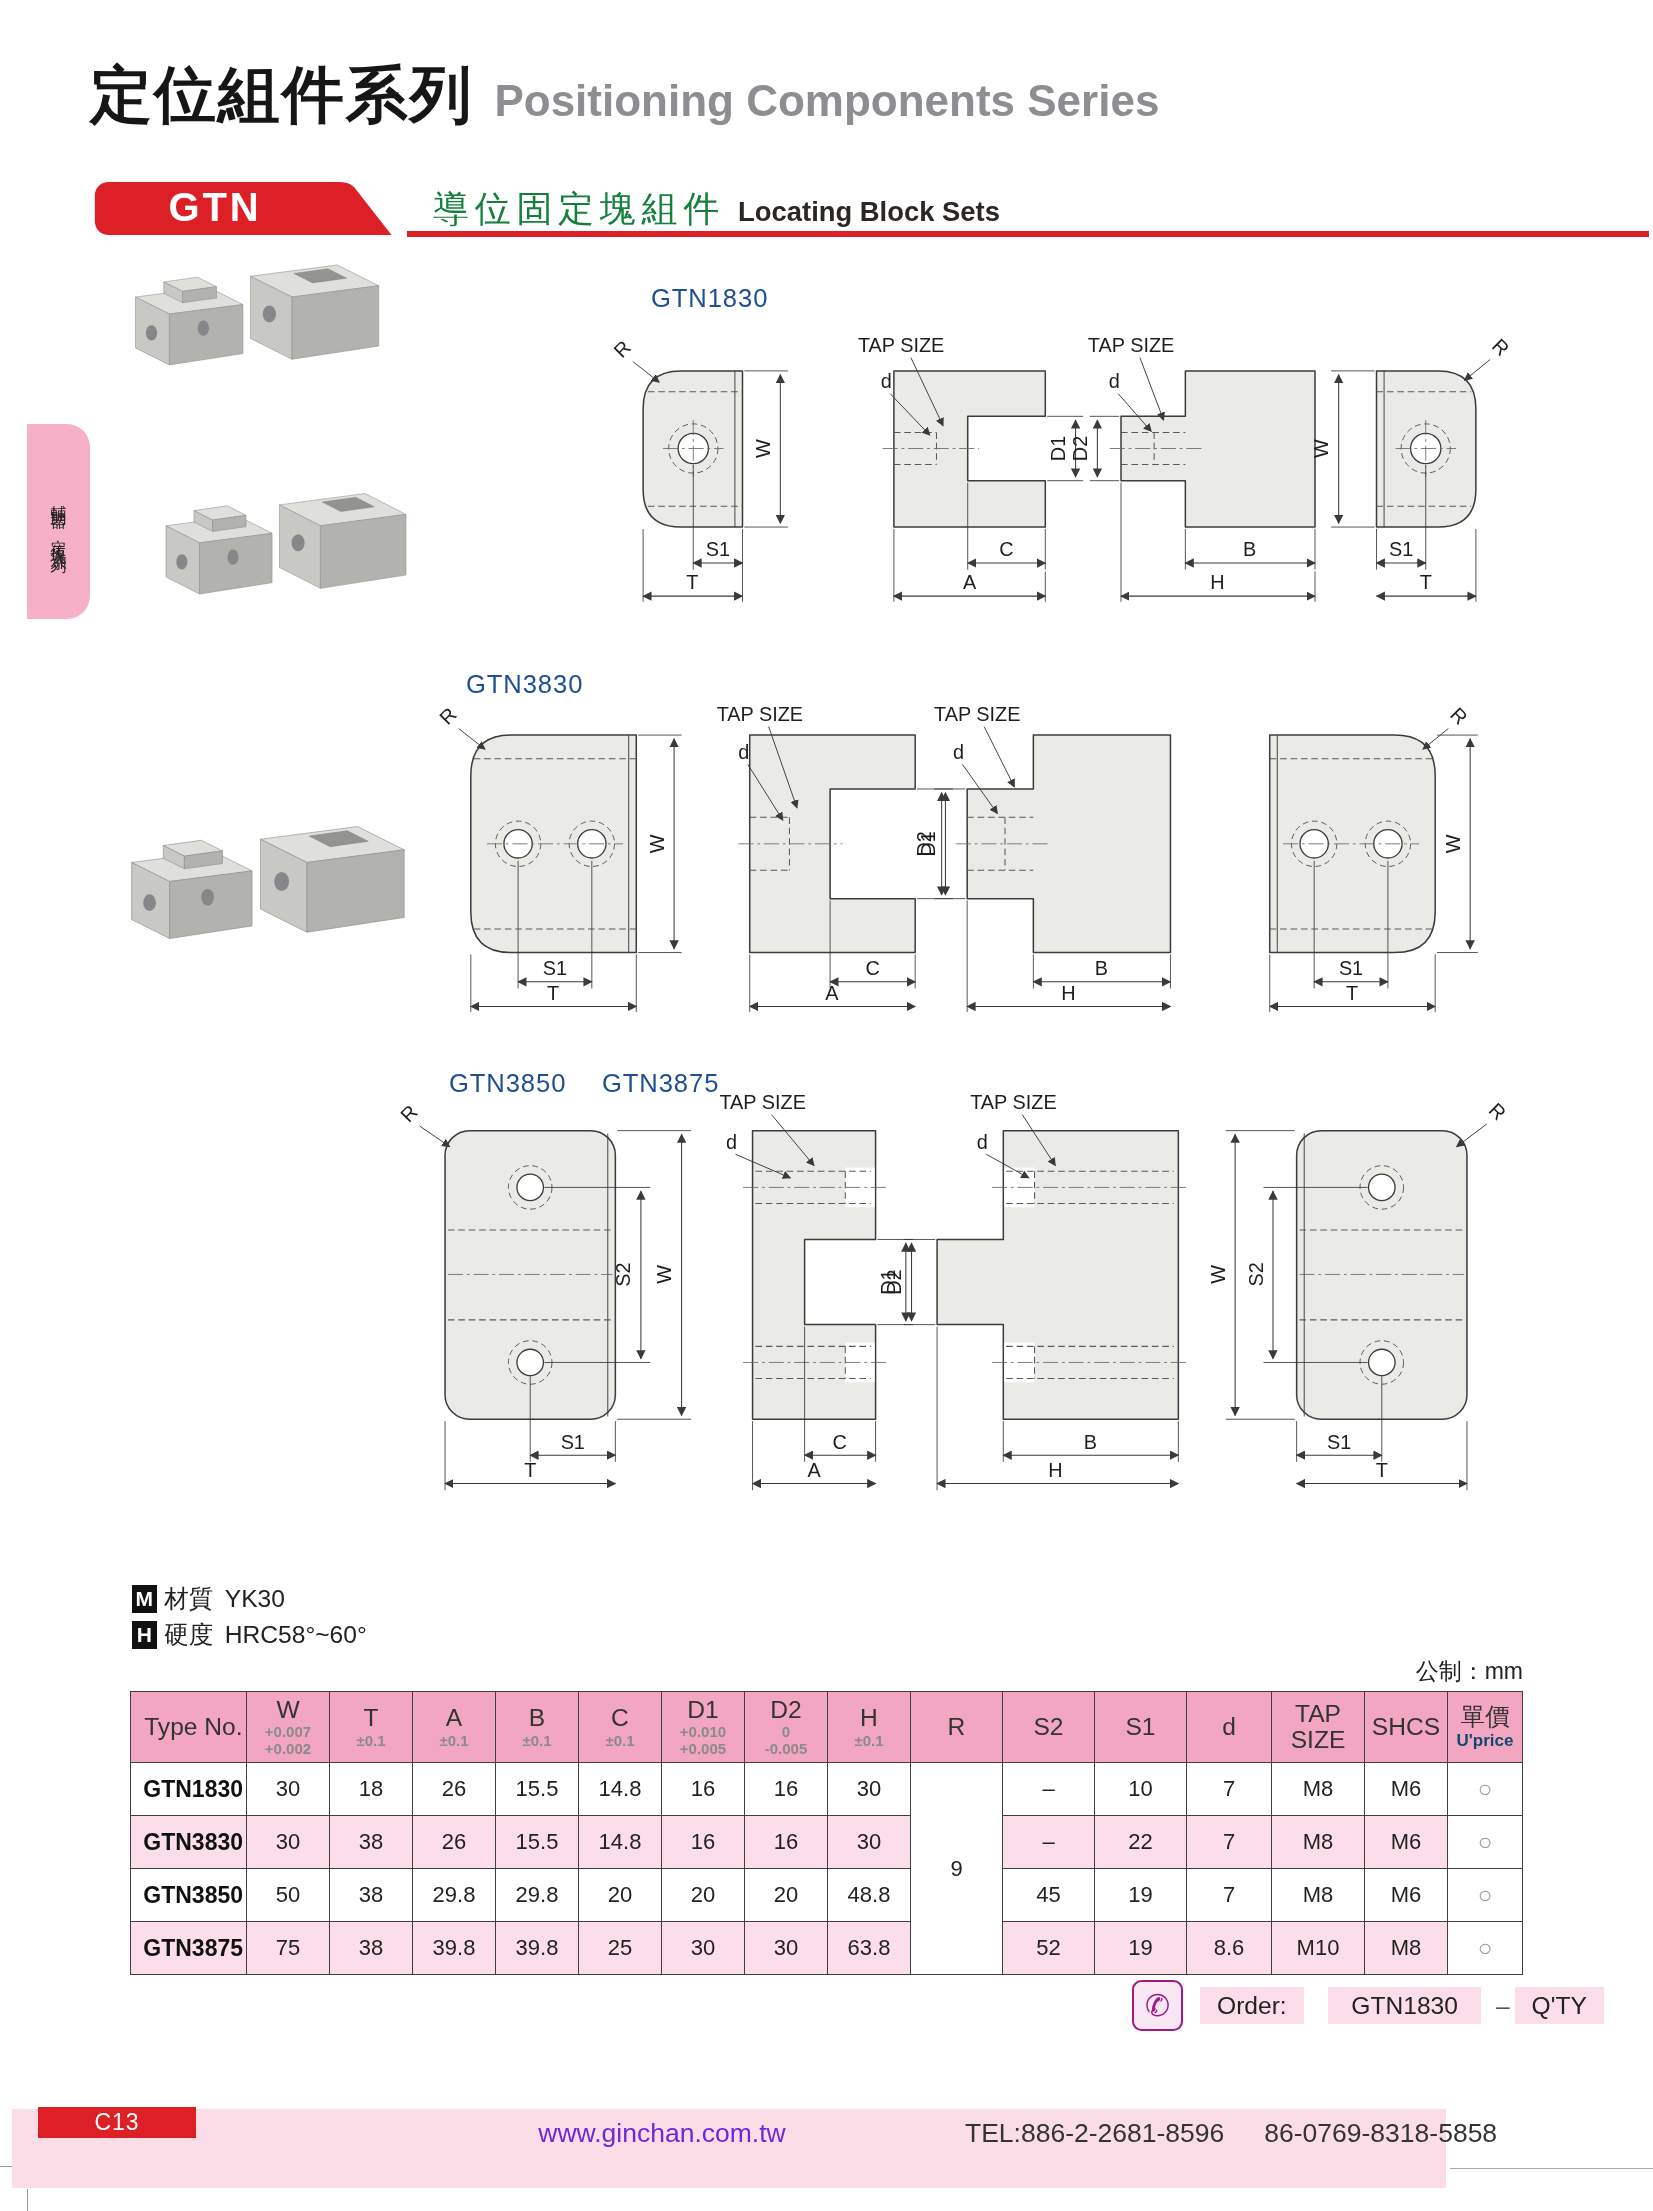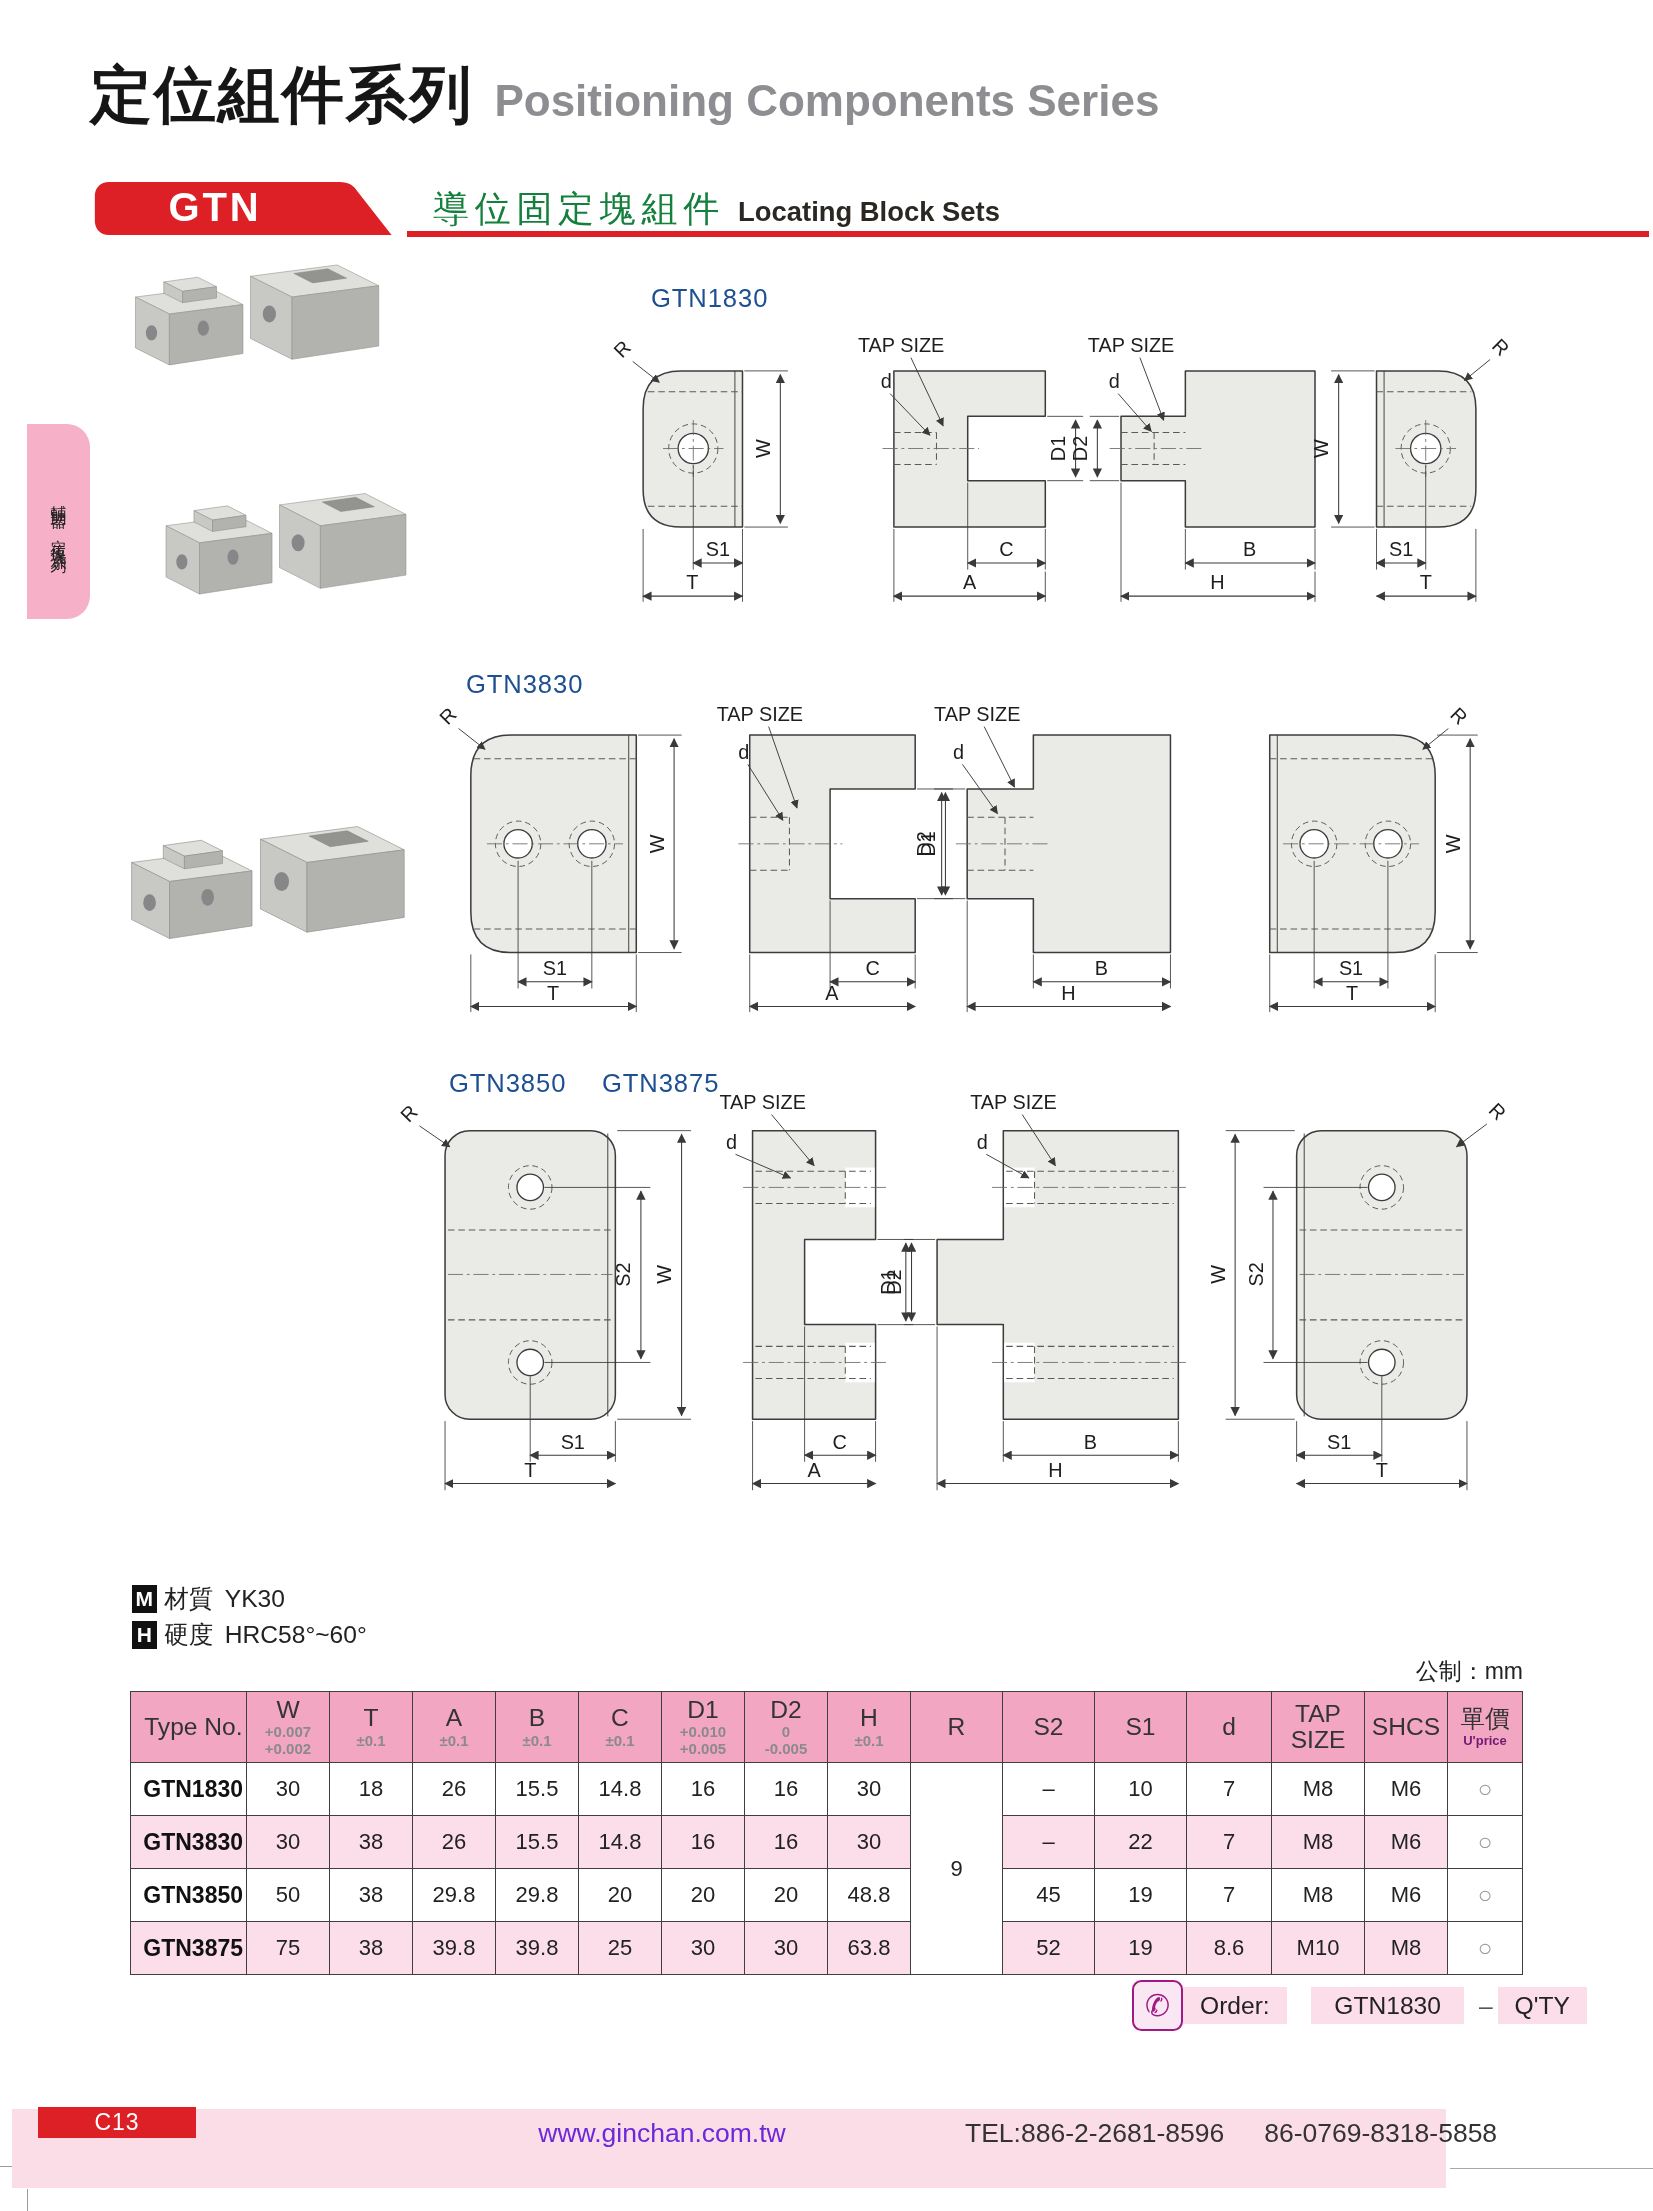--- a/index.html
+++ b/index.html
@@ -58,35 +58,35 @@
   
   #spec-table{left:130px;top:1691px;}
   table{border-collapse:collapse;table-layout:fixed;border:1.9px solid #3f3f3f;}
   th,td{border:0.9px solid #3f3f3f;padding:0;overflow:hidden;}
   thead th{background:#f2a6c1;height:70px;border-bottom:1.9px solid #3f3f3f;vertical-align:middle;}
   .h-main{font-size:24.6px;font-weight:normal;color:#333;line-height:1.05;}
   .h-tol{font-size:15px;color:#8a8a8a;line-height:1.1;margin-top:1.9px;}
   .h-tol span{display:block;}
   .h-tol span:empty{display:none;}
   .type-th{text-align:left;padding-left:13.2px;font-size:24.6px;font-weight:normal;color:#333;}
-  .price-th .h-tol{color:#701a75;font-size:13px;}
+  .price-th .h-tol{color:#0c4a6e;font-size:17px;}
   tbody td{height:52px;text-align:center;font-size:22px;color:#222;background:#fff;}
   tbody tr.pink td{background:#fbdeea;}
   td.type-td{text-align:left;padding-left:12.3px;font-weight:bold;font-size:23px;color:#111;}
   td.r-cell{background:#fff !important;}
   td.price-td{background:#fff !important;}
   .circ{font-size:24px;color:#999;}
 
   
   #order-row{left:1132px;top:1980px;display:flex;align-items:center;}
   #phone-box{width:47px;height:47px;border:2.8px solid #a21884;border-radius:9.5px;background:#f9e8f3;
              display:flex;align-items:center;justify-content:center;}
   #phone-box span{font-size:30px;color:#a21884;}
   .order-chip{background:#fbdeea;font-size:24.6px;color:#222;padding:4.7px 17px;white-space:nowrap;}
-  #order-label{}
+  #order-label{margin-left:17px;}
   #order-model{margin-left:24.6px;padding:4.7px 23px;}
   #order-dash{margin-left:15px;font-size:24.6px;color:#555;}
   #order-qty{margin-left:5px;}
 
   
   #footer-band{left:12.3px;top:2109px;width:1434px;height:79px;background:#fbdde8;}
   #page-code{left:38px;top:2107px;width:158px;height:31px;background:#dd2026;color:#fff;
              display:flex;align-items:center;justify-content:center;font-weight:normal;font-size:23px;letter-spacing:0.9px;}
   #site{left:454px;top:2118px;width:416px;text-align:center;font-size:26.5px;color:#6d28d9;}
   #tels{left:965px;top:2118px;display:flex;font-size:26.5px;color:#333;white-space:nowrap;}

